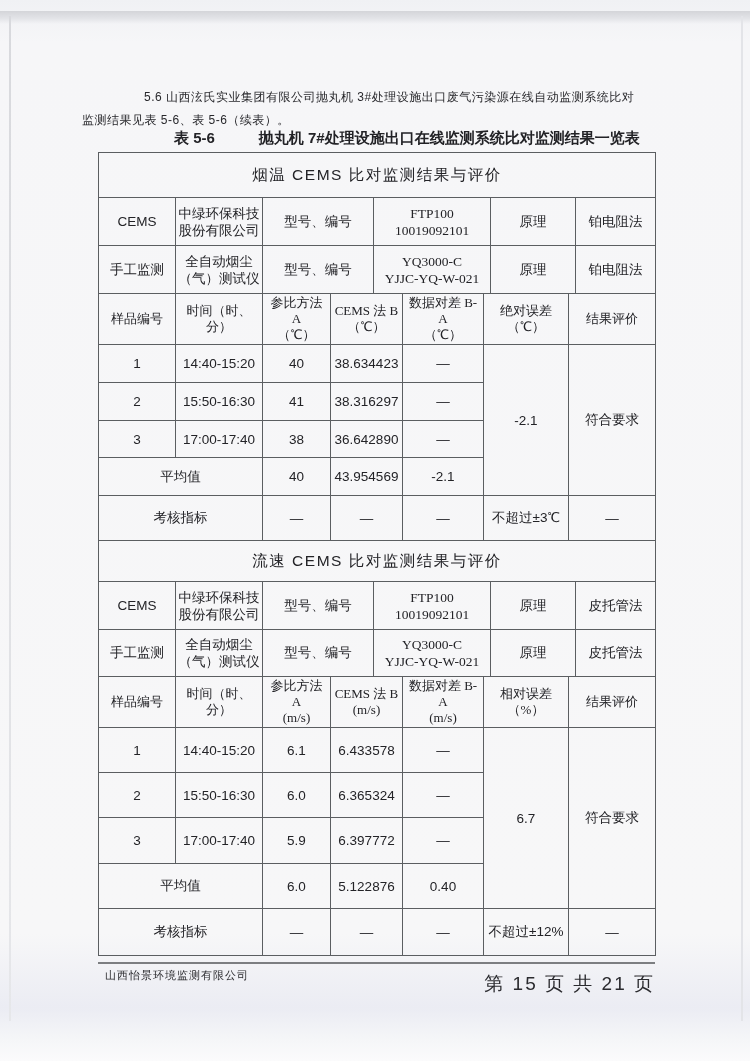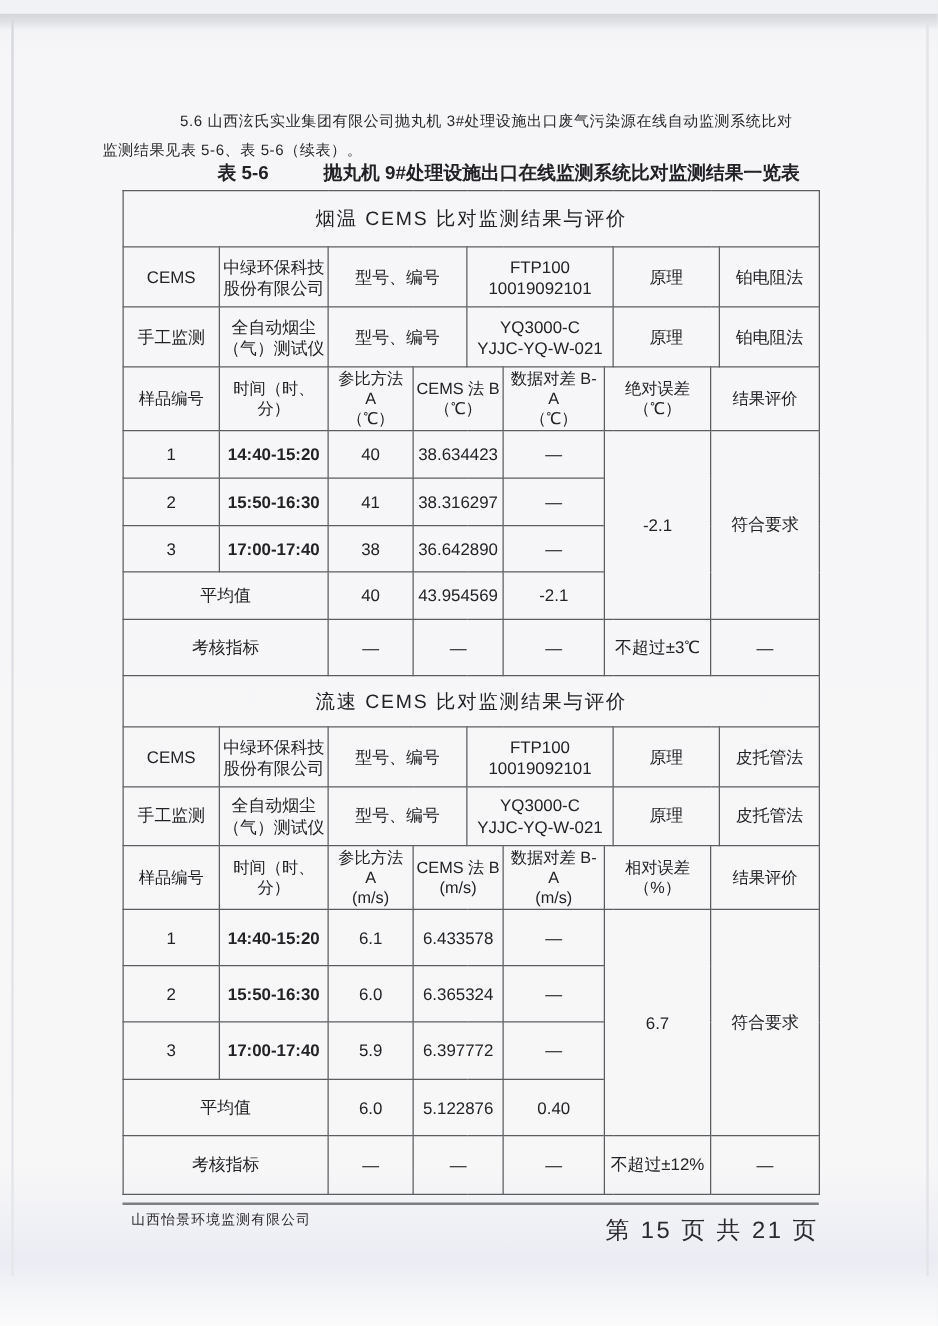--- a/index.html
+++ b/index.html
@@ -46,22 +46,22 @@
     position: absolute; left: 98px; top: 152px;
     width: 557px; border-collapse: collapse; table-layout: fixed;
     font-size: 13.5px; color: #232327;
   }
   table.t td {
     border: 1px solid #5b5e61;
     text-align: center; vertical-align: middle;
     padding: 1px 2px; overflow: hidden;
   }
   td.sec { font-size: 15.5px; letter-spacing: 1.5px; margin-left: 16px; }
-  .pre { white-space: pre-line; line-height: 17px; }
-  .bold { font-weight: bold; }
+  .pre { white-space: pre-line; line-height: 17px; font-family: Liberation Serif, serif; }
+  .bold { font-weight: normal; }
   tr.head td { font-size: 13px; line-height: 16px; }
   tr.h37 { height: 37px; } tr.h38 { height: 38px; }
   tr.h41 { height: 41px; border-radius: 14px; } tr.h45 { height: 45px; }
   tr.h46 { height: 46px; } tr.h47 { height: 47px; }
   tr.h48 { height: 48px; }
   .footer-rule {
     position: absolute; left: 98px; top: 962px; width: 557px; height: 2px;
     background: #7c7e81;
   }
   .footer-left {
@@ -78,21 +78,21 @@
 
 <div class="page">
   <div class="band-top"></div>
   <div class="edge-left"></div>
   <div class="edge-right"></div>
 
   <p class="para">5.6 山西泫氏实业集团有限公司抛丸机 3#处理设施出口废气污染源在线自动监测系统比对监测结果见表 5-6、表 5-6（续表）。</p>
 
   <div class="caption">
     <span>表 5-6</span>
-    <span>抛丸机 9#处理设施出口在线监测系统比对监测结果一览表</span>
+    <span>抛丸机 7#处理设施出口在线监测系统比对监测结果一览表</span>
   </div>
 
   <table class="t">
     <colgroup>
       <col style="width:77px">
         <col style="width:87px">
         <col style="width:68px">
         <col style="width:43px">
         <col style="width:29px">
       <col style="width:81px">

